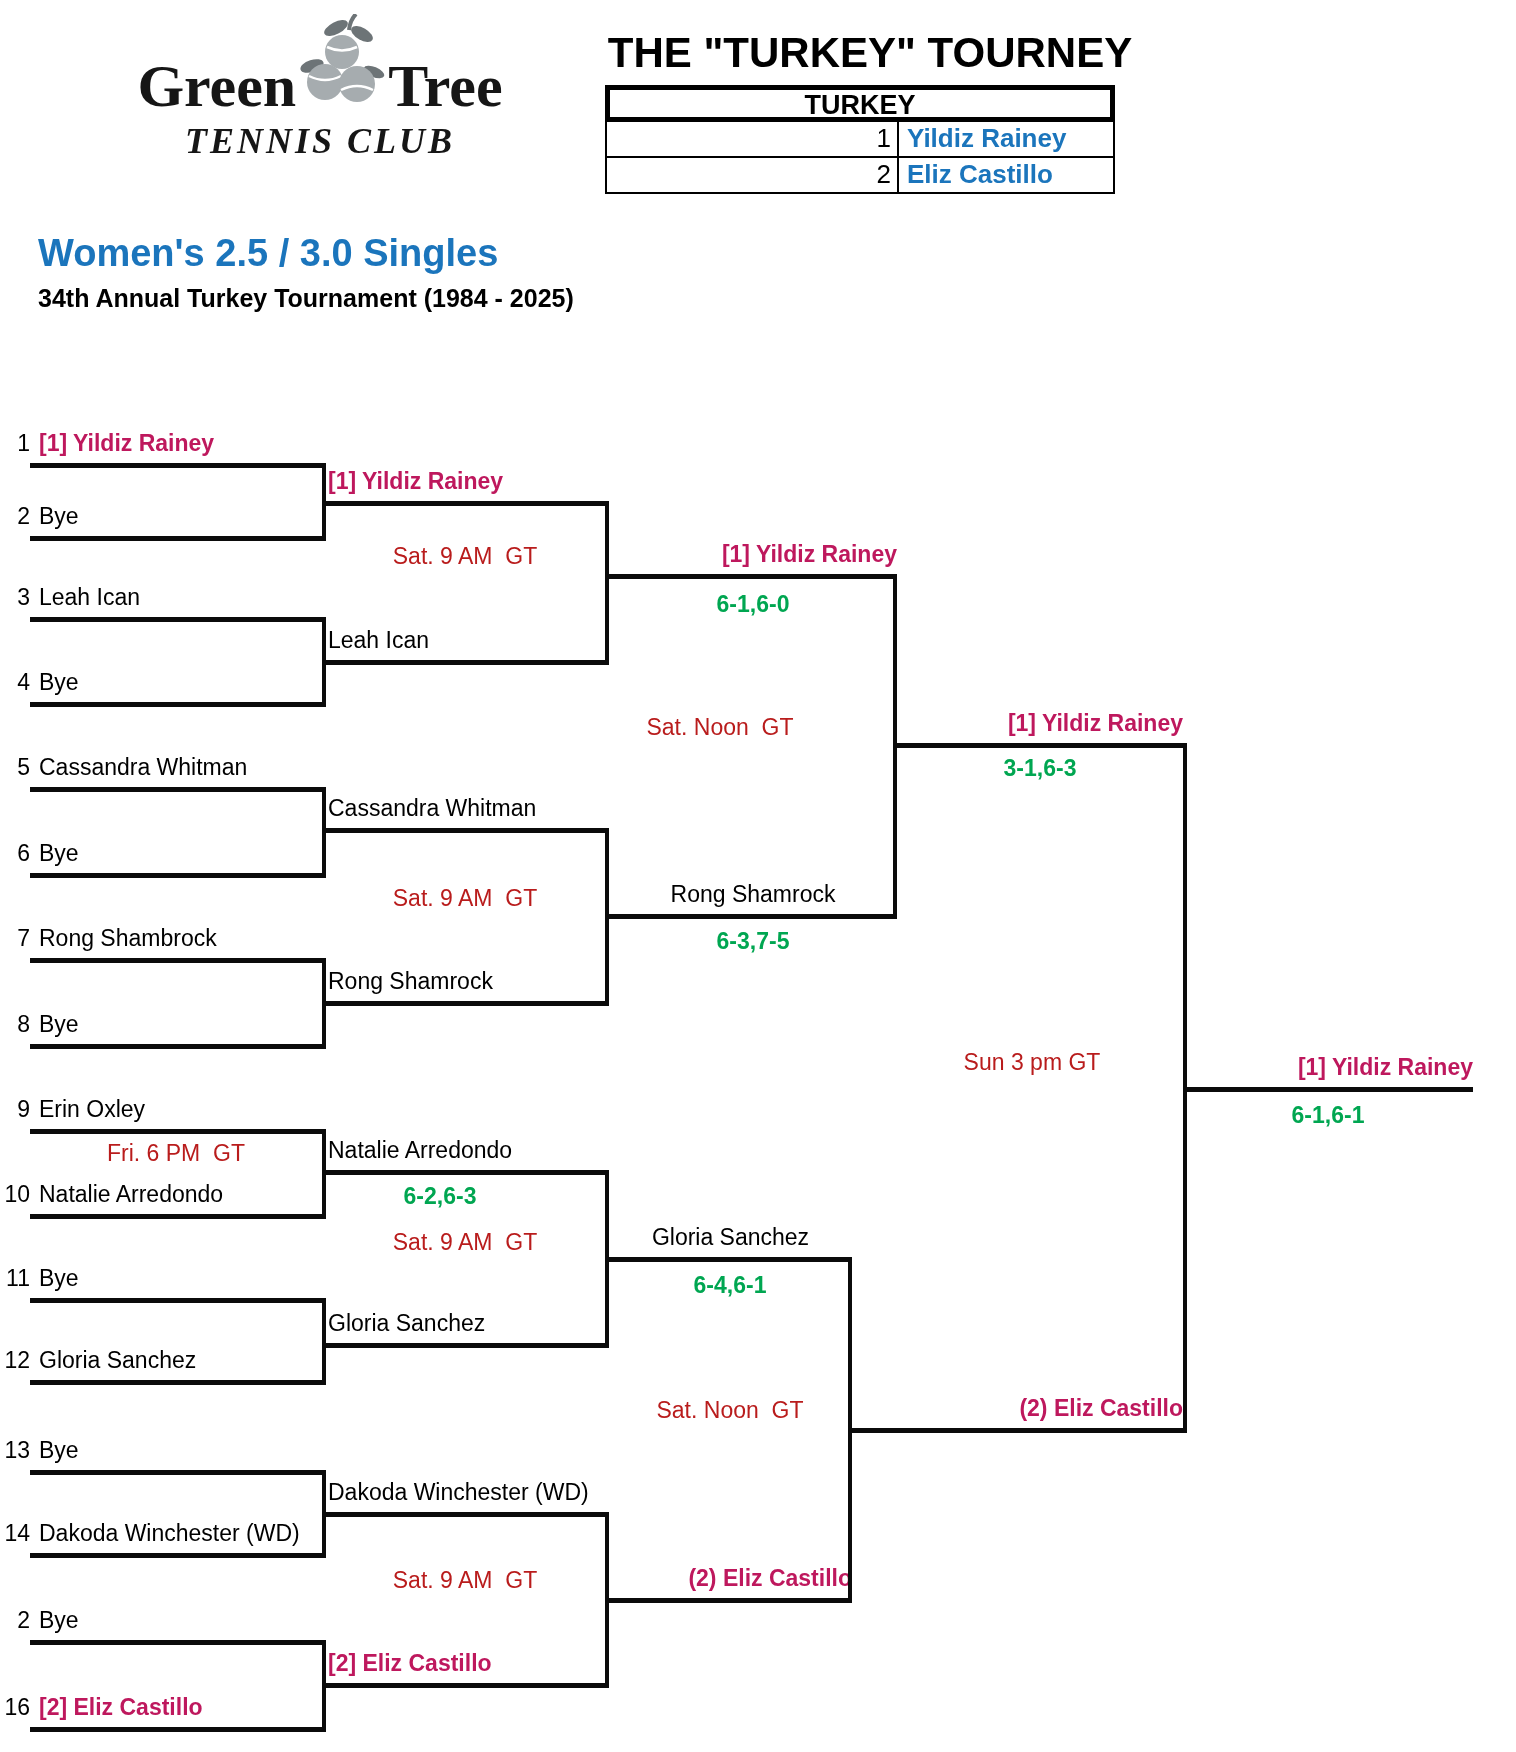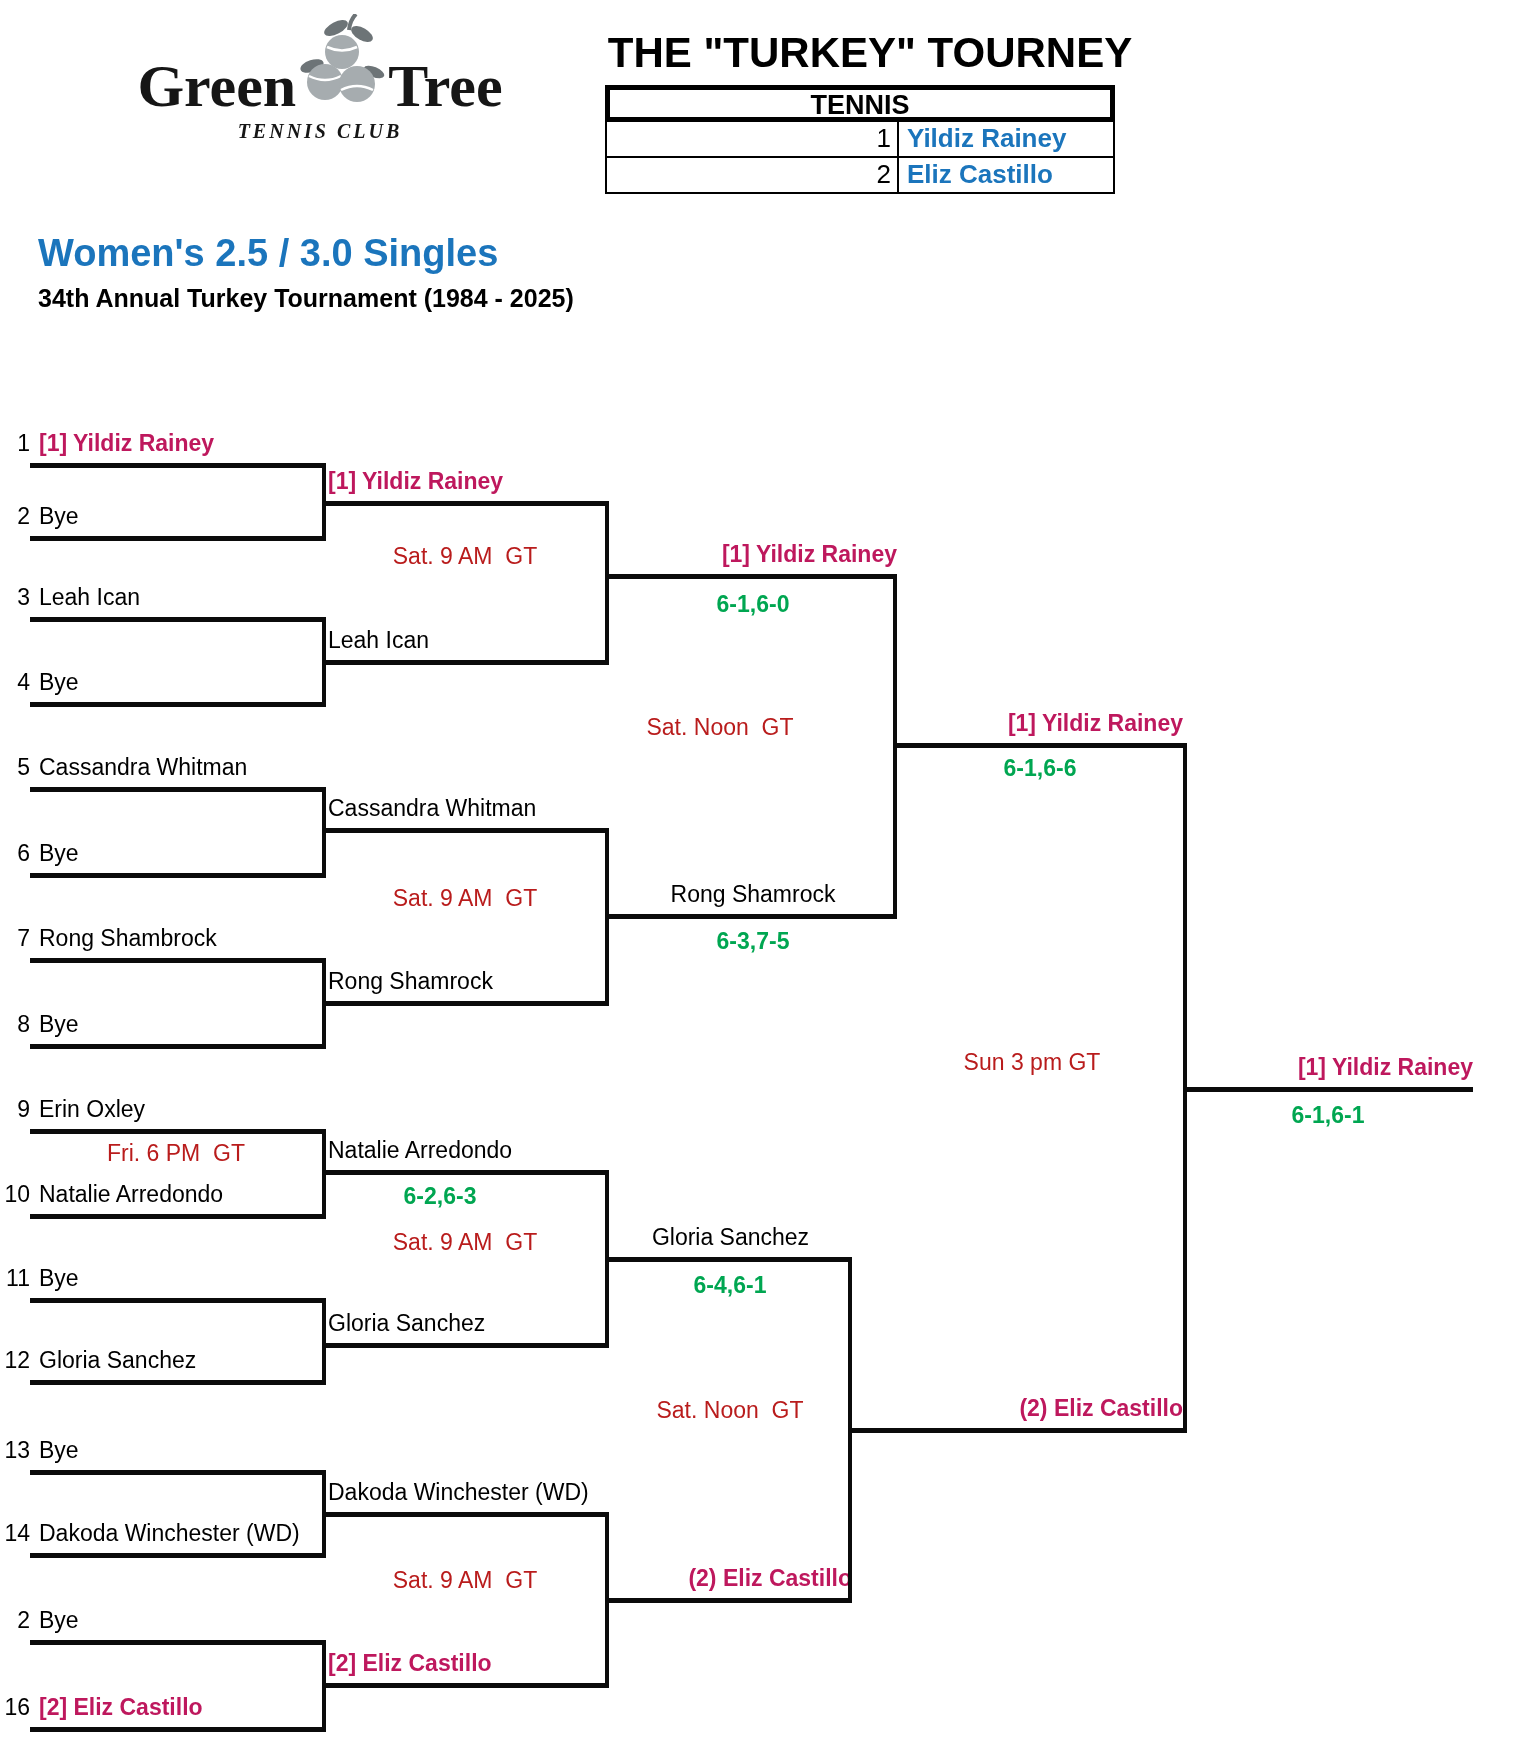--- a/index.html
+++ b/index.html
@@ -19,21 +19,21 @@
   .blue{color:#be185d;font-weight:bold;text-align:right;}
   .red{color:#b91c1c;font-weight:normal;}
   .grn{color:#00A651;font-weight:bold;}
   
   .logo{position:absolute;left:100px;top:10px;width:440px;}
   .logo-row{display:flex;justify-content:center;align-items:flex-end;
             font-family:"Liberation Serif",serif;font-weight:bold;
             font-size:60px;line-height:64px;color:#161616;}
   .logo-row svg{margin:4px -2px 0 -2px;}
   .logo-sub{text-align:center;font-family:"Liberation Serif",serif;
-            font-style:italic;font-weight:bold;font-size:20px;
+            font-style:italic;font-weight:bold;font-size:36px;
             letter-spacing:3px;color:#161616;margin-top:2px;}
   .main-title{position:absolute;left:590px;top:30px;width:560px;
               font-size:42px;line-height:46px;font-weight:bold;text-align:center;
               white-space:pre;}
   .seeds{position:absolute;left:605px;top:85px;width:510px;box-sizing:border-box;}
   .seeds-head{box-sizing:border-box;border:5px solid #000;height:37px;
               font-size:27px;line-height:27px;font-weight:bold;text-align:center;
               padding-top:2px;}
   .seeds-row{box-sizing:border-box;border:2px solid #000;border-top:none;
              height:36px;display:flex;font-size:26px;line-height:32px;}
@@ -65,21 +65,21 @@
       <path d="M47 76 Q63 68 79 76" stroke="#fff" stroke-width="2.5" fill="none"></path>
     </svg>
     <span>Tree</span>
   </div>
   <div class="logo-sub">TENNIS CLUB</div>
 </div>
 
 <div class="main-title">THE "TURKEY" TOURNEY</div>
 
 <div class="seeds">
-  <div class="seeds-head">TENNIS</div>
+  <div class="seeds-head">TURKEY</div>
   <div class="seeds-row">
     <div class="seeds-num">1</div>
     <div class="seeds-name">Yildiz Rainey</div>
   </div>
   <div class="seeds-row">
     <div class="seeds-num">2</div>
     <div class="seeds-name">Eliz Castillo</div>
   </div>
 </div>
 
@@ -116,21 +116,21 @@
 <div class="lbl ctr grn" style="left:653px;width:200px;top:590px">6-1,6-0</div>
 <div class="lbl ctr" style="left:609px;width:288px;top:880px">Rong Shamrock</div>
 <div class="lbl ctr grn" style="left:653px;width:200px;top:927px">6-3,7-5</div>
 <div class="lbl ctr" style="left:609px;width:243px;top:1223px">Gloria Sanchez</div>
 <div class="lbl ctr grn" style="left:630px;width:200px;top:1271px">6-4,6-1</div>
 <div class="lbl ctr blue" style="left:609px;width:243px;top:1564px">(2) Eliz Castillo</div>
 
 <div class="lbl ctr grn" style="left:340px;width:200px;top:1182px">6-2,6-3</div>
 
 <div class="lbl ctr blue" style="left:897px;width:286px;top:709px">[1] Yildiz Rainey</div>
-<div class="lbl ctr grn" style="left:940px;width:200px;top:754px">6-1,6-6</div>
+<div class="lbl ctr grn" style="left:940px;width:200px;top:754px">3-1,6-3</div>
 <div class="lbl ctr blue" style="left:852px;width:331px;top:1394px">(2) Eliz Castillo</div>
 
 <div class="lbl ctr blue" style="left:1183px;width:290px;top:1053px">[1] Yildiz Rainey</div>
 <div class="lbl ctr grn" style="left:1228px;width:200px;top:1101px">6-1,6-1</div>
 
 <div class="lbl ctr red" style="left:335px;width:260px;top:542px">Sat. 9 AM  GT</div>
 <div class="lbl ctr red" style="left:335px;width:260px;top:884px">Sat. 9 AM  GT</div>
 <div class="lbl ctr red" style="left:46px;width:260px;top:1139px">Fri. 6 PM  GT</div>
 <div class="lbl ctr red" style="left:335px;width:260px;top:1228px">Sat. 9 AM  GT</div>
 <div class="lbl ctr red" style="left:335px;width:260px;top:1566px">Sat. 9 AM  GT</div>

